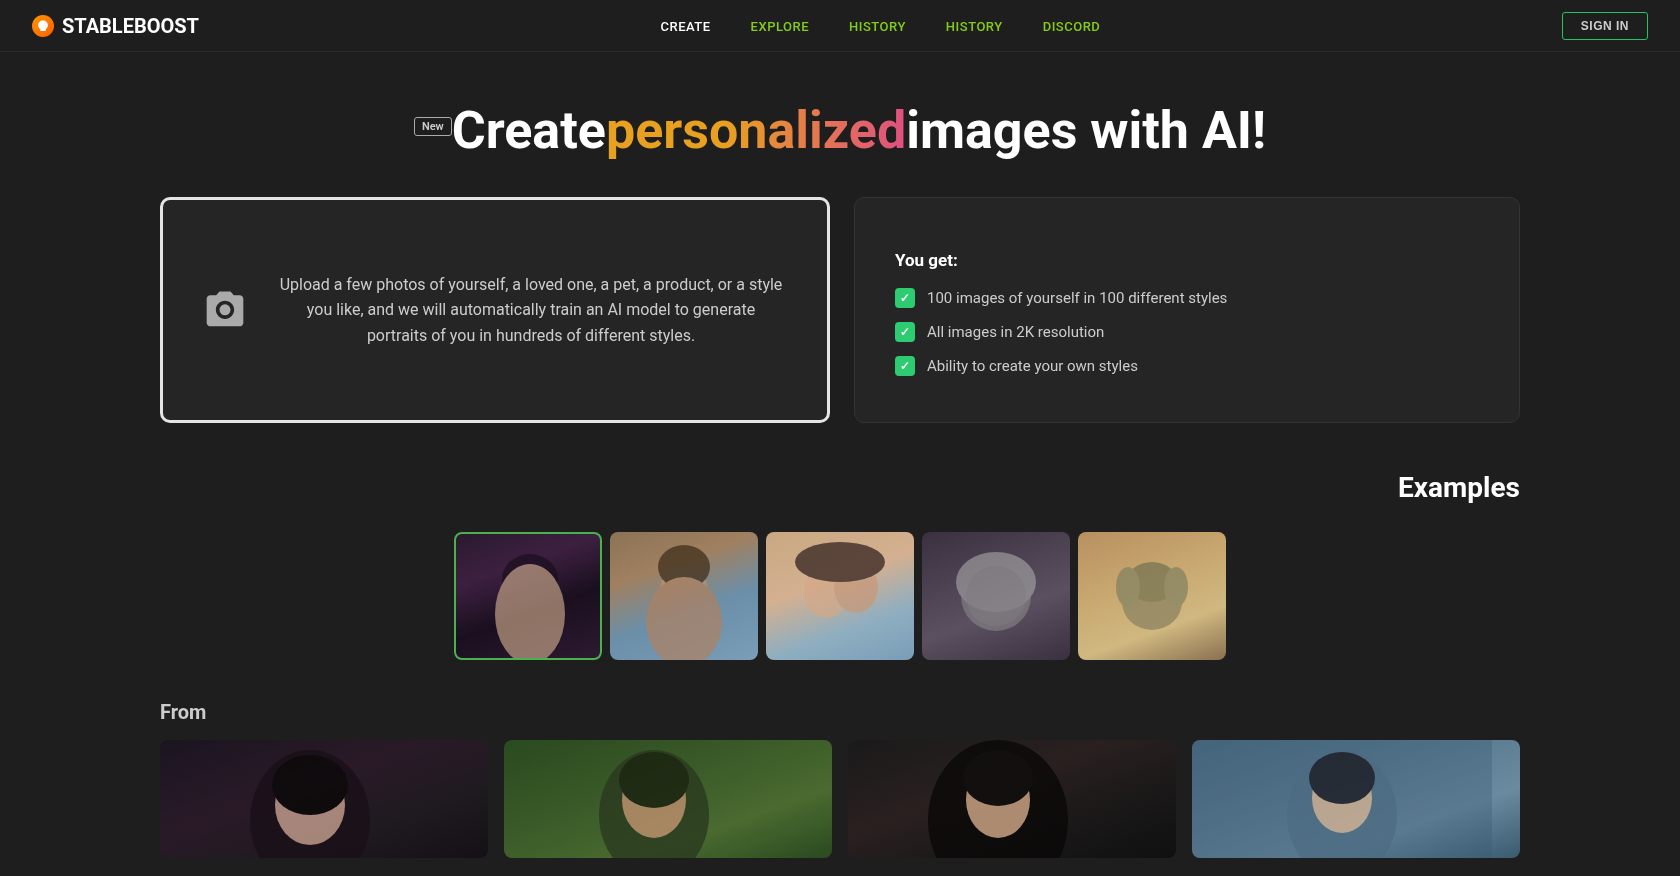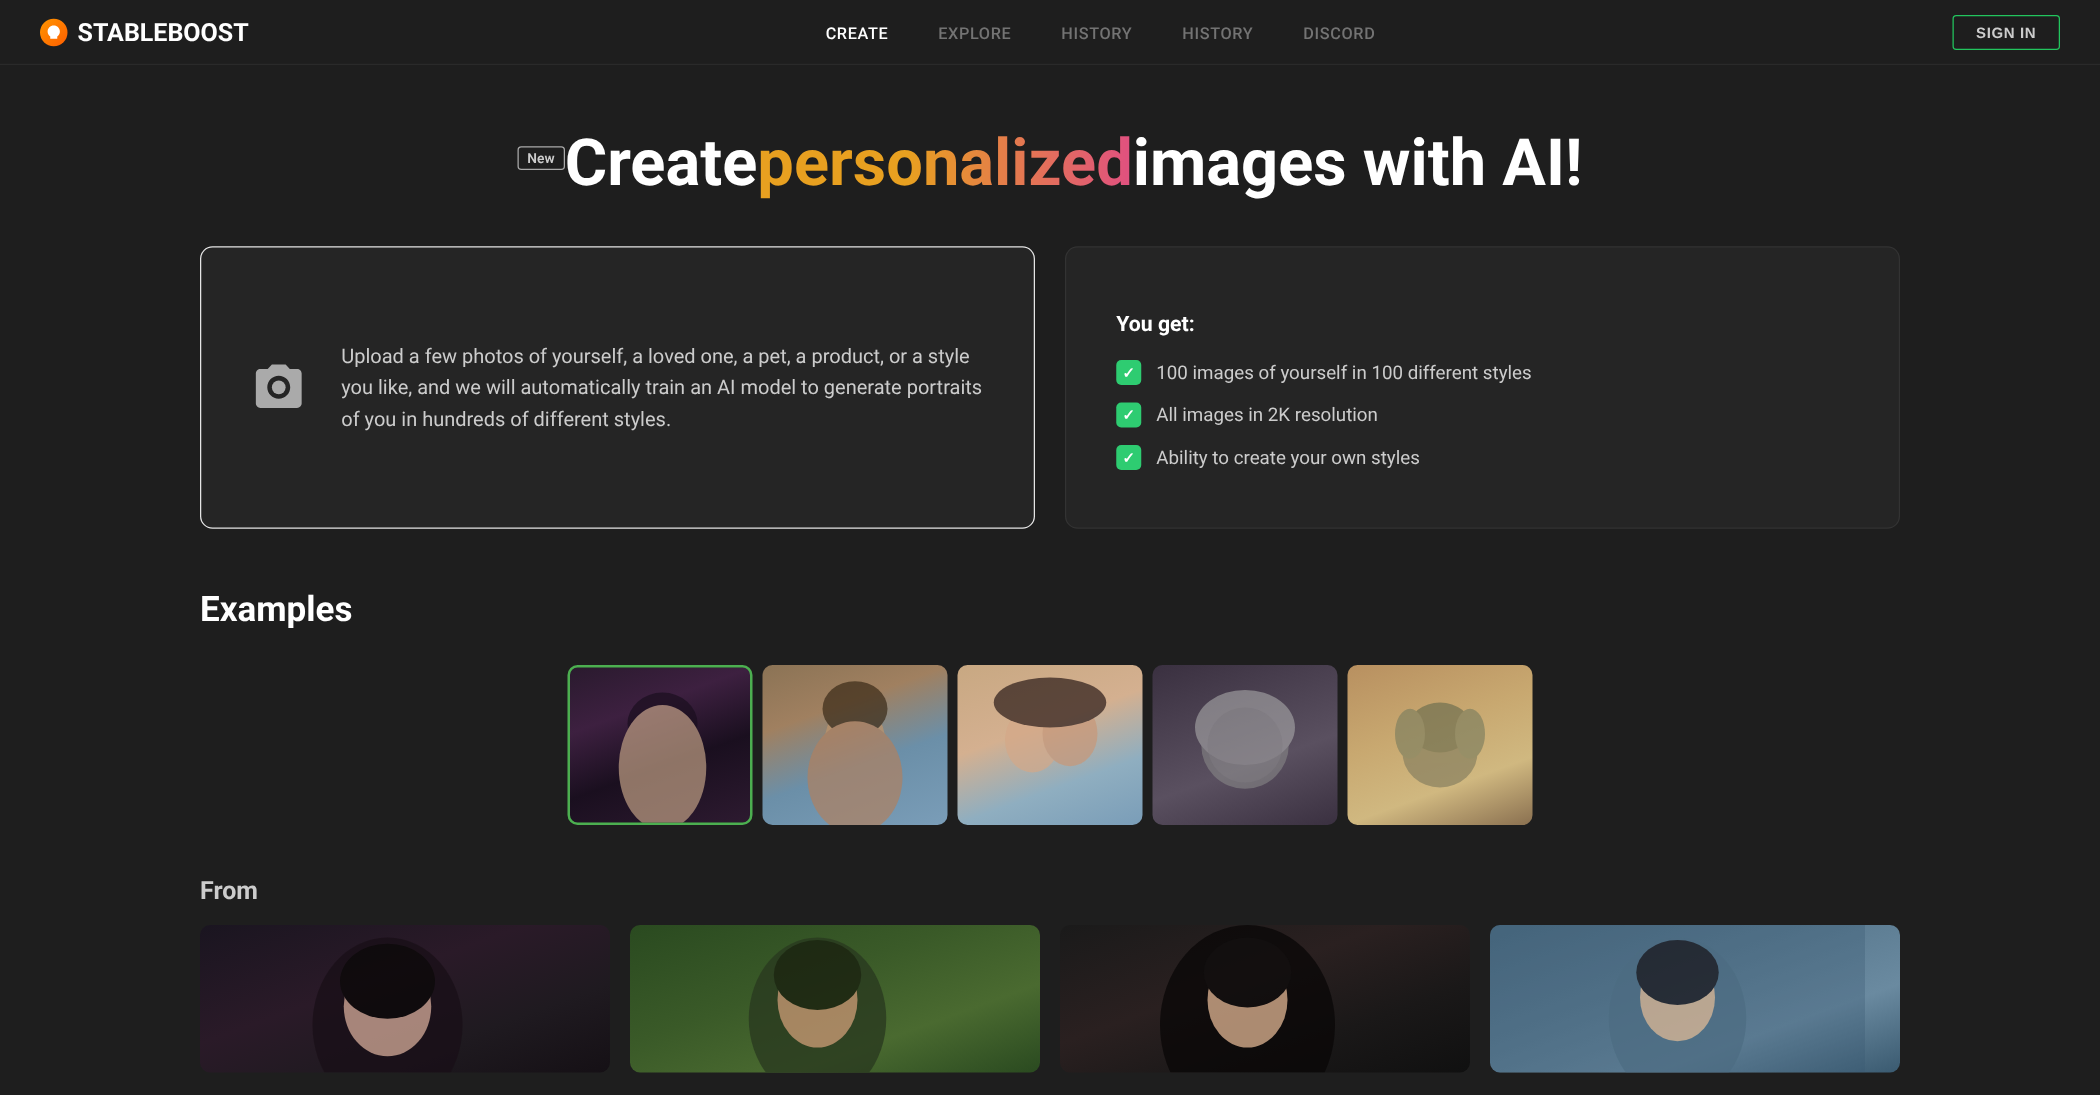--- a/index.html
+++ b/index.html
@@ -40,21 +40,21 @@
       align-items: center;
       justify-content: center;
       font-size: 11px;
     }
     .nav-links {
       display: flex;
       gap: 40px;
       list-style: none;
     }
     .nav-links a {
-      color: #737373;
+      color: #84cc16;
       text-decoration: none;
       font-size: 13px;
       font-weight: 500;
       letter-spacing: 0.5px;
     }
     .nav-links a.active {
       color: #ffffff;
     }
     .sign-in-btn {
       border: 1px solid #22c55e;
@@ -107,26 +107,27 @@
     
     .feature-row {
       display: flex;
       gap: 24px;
       margin-bottom: 48px;
     }
 
     .upload-card {
       flex: 1;
       background: #252525;
-      border: 1px solid #e5e5e5;
+      border: 3px solid #e5e5e5;
       border-radius: 10px;
       padding: 36px 40px;
       display: flex;
       align-items: center;
       gap: 28px;
+      text-align: center;
     }
     .camera-icon-wrap {
       flex-shrink: 0;
     }
     .camera-icon-wrap svg {
       width: 44px;
       height: 44px;
       fill: #aaaaaa;
     }
     .upload-text {
@@ -169,21 +170,21 @@
       color: white;
       font-size: 12px;
       font-weight: 700;
     }
 
     
     .examples-section {
       margin-bottom: 40px;
     }
     .examples-title {
-      text-align: left;
+      text-align: right;
       font-size: 28px;
       font-weight: 700;
       color: #ffffff;
       margin-bottom: 28px;
     }
     .examples-thumbnails {
       display: flex;
       justify-content: center;
       gap: 8px;
     }

